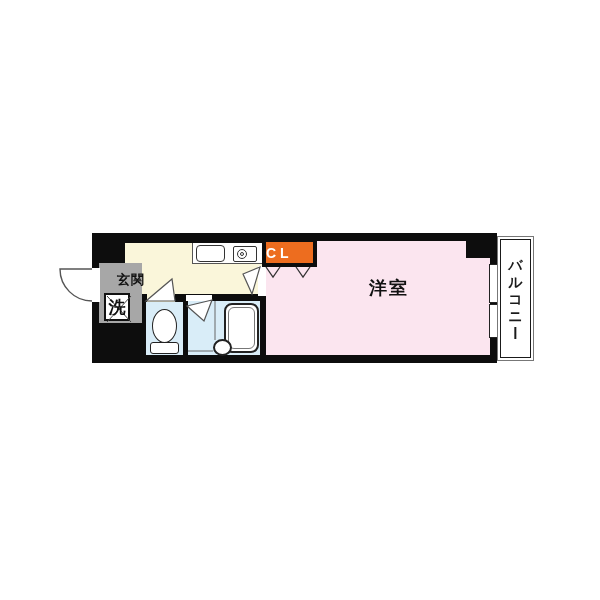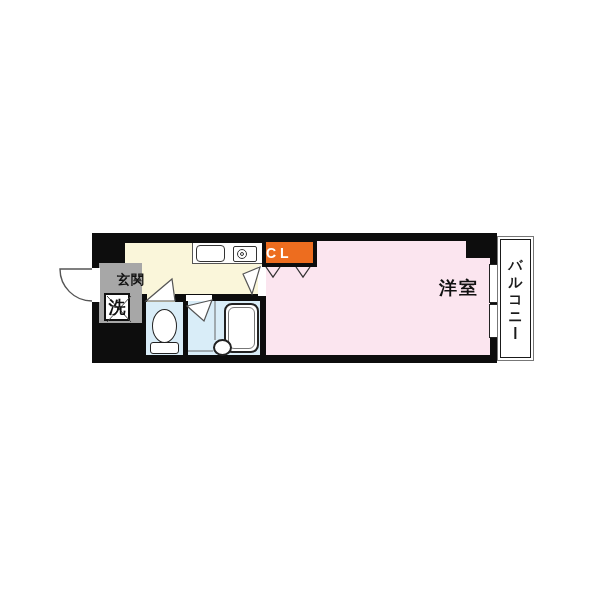--- a/index.html
+++ b/index.html
@@ -35,21 +35,21 @@
   .vlabel{display:flex;flex-direction:column;align-items:center;gap:3px;
     font-size:14px;font-weight:bold;color:#1a1a1a;line-height:1;}
   .vlabel .rot{transform:rotate(90deg);}
   
   .genkan-label{left:100px;top:271px;width:42px;text-align:center;font-size:13px;
     font-weight:bold;color:#111;letter-spacing:1px;margin-left:10px;}
   .wash-box{left:104px;top:293px;width:26px;height:28px;background:#fff;border:2px solid #111;
     display:flex;align-items:center;justify-content:center;}
   .wash-box svg{position:absolute;left:0;top:0;}
   .wash-label{position:relative;font-size:17px;font-weight:bold;color:#111;}
-  .room-label{left:299px;top:277px;width:180px;text-align:right;color:#111;
+  .room-label{left:299px;top:277px;width:180px;text-align:center;color:#111;
     font-size:18px;font-weight:bold;line-height:23px;letter-spacing:2px;}
   
   .counter{left:192px;top:243px;width:70px;height:21px;background:#fff;
     border-left:1px solid #555;border-bottom:1px solid #555;}
   .sink{left:196px;top:245px;width:29px;height:17px;background:#fff;border:1.5px solid #333;border-radius:4px;}
   .stove{left:233px;top:246px;width:24px;height:16px;background:#fff;border:1.5px solid #333;border-radius:2px;}
   .burner{left:237px;top:249px;width:10px;height:10px;border:1.5px solid #333;border-radius:50%;}
   .burner-dot{left:240px;top:252px;width:4px;height:4px;border:1px solid #333;border-radius:50%;}
   
   .tub{left:224px;top:303px;width:35px;height:50px;background:#fff;border:2px solid #222;border-radius:8px;}

